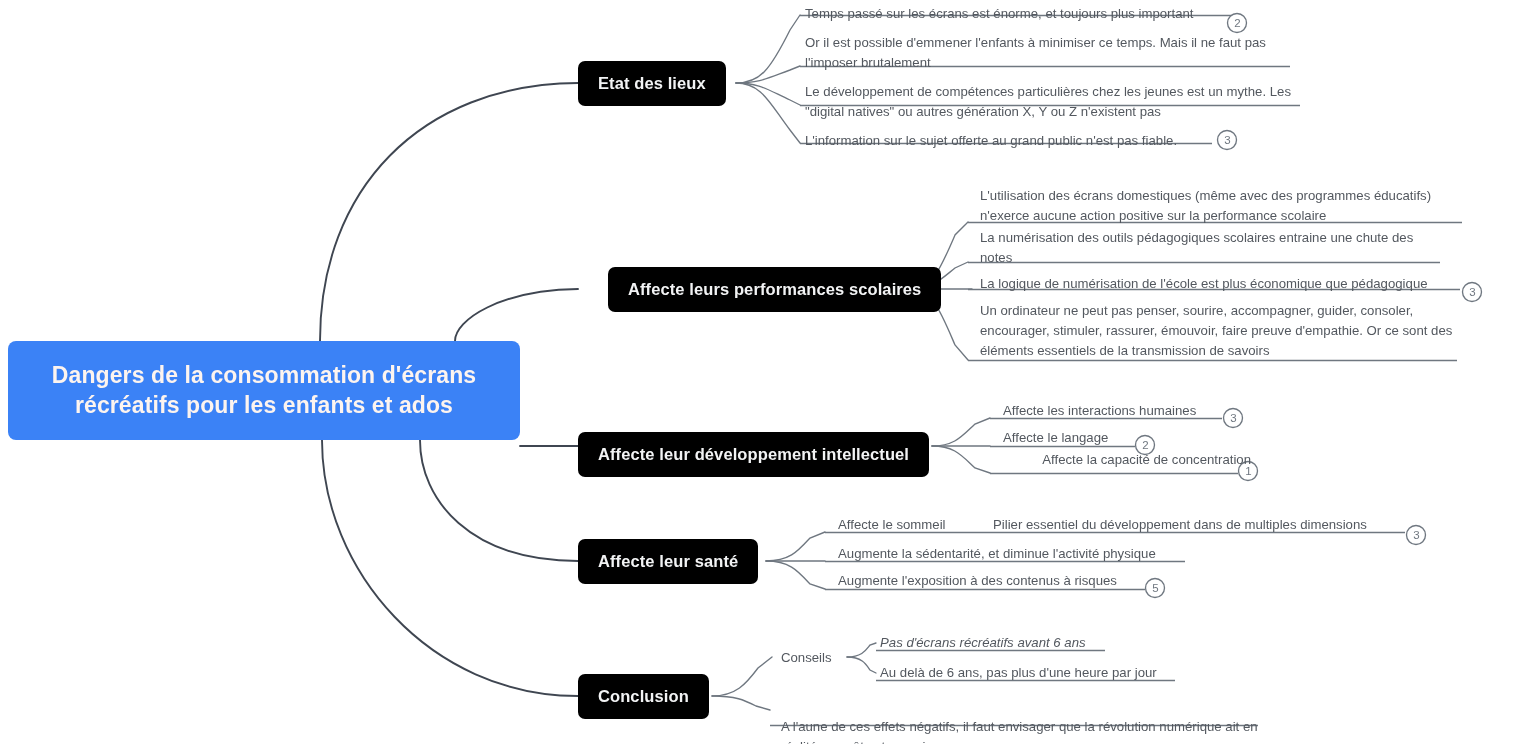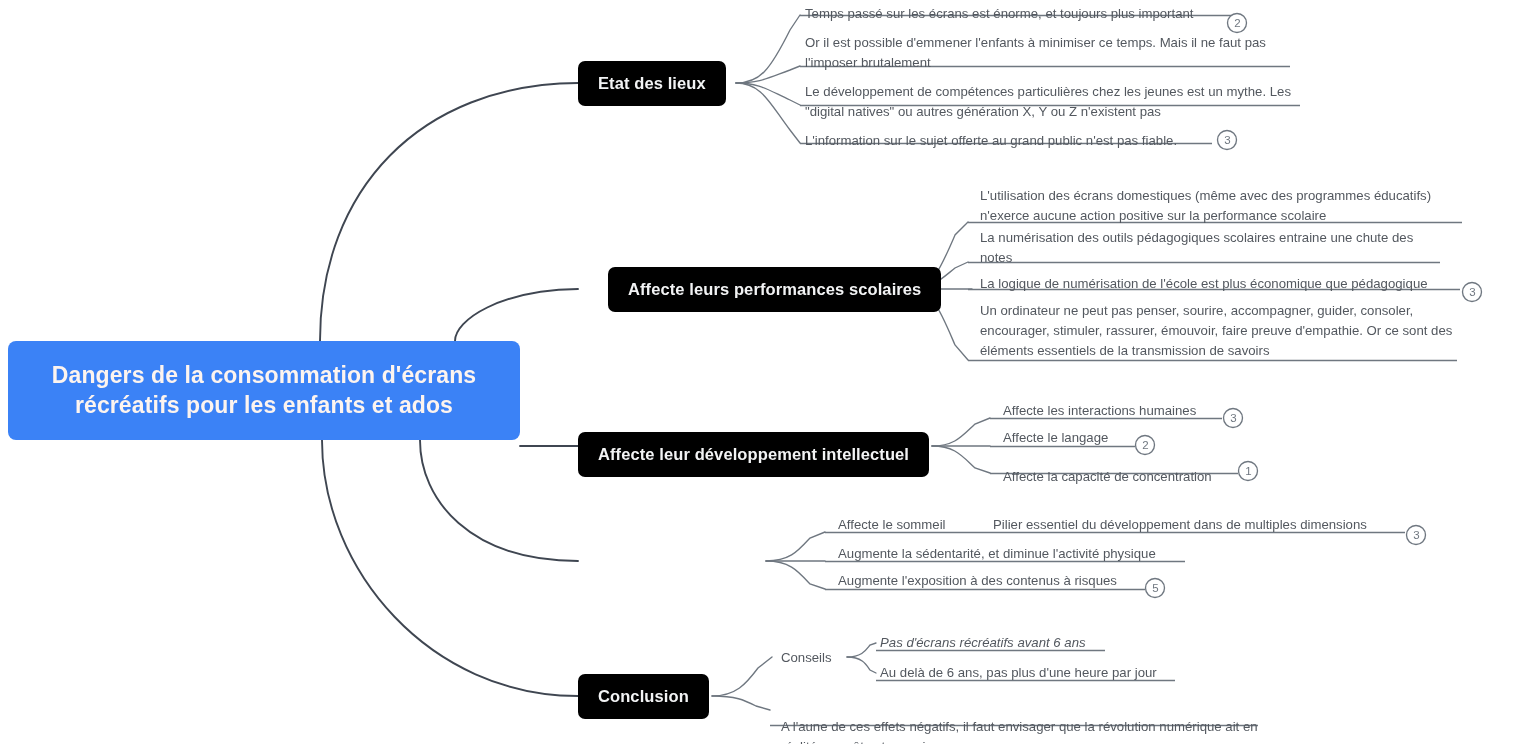--- a/index.html
+++ b/index.html
@@ -179,20 +179,23 @@
   </div>
 
   <div class="branch-node" style="left:608px; top:267px;">
     <span class="branch-text">Affecte leurs performances scolaires</span>
   </div>
 
   <div class="branch-node" style="left:578px; top:424px;margin-top:8px;">
     <span class="branch-text">Affecte leur développement intellectuel</span>
   </div>
 
+  <div class="branch-node" style="left:578px; top:539px;">
+    <span class="branch-text">Affecte leur santé</span>
+  </div>
 
   <div class="branch-node" style="left:578px; top:674px;">
     <span class="branch-text">Conclusion</span>
   </div>
 
   <div class="leaf" style="left:805px; top:4px; width:420px;">Temps passé sur les écrans est énorme, et toujours plus important</div>
   <div class="badge-num" style="left:1228px; top:14px;">2</div>
 
   <div class="leaf" style="left:805px; top:33px; width:468px;">Or il est possible d'emmener l'enfants à minimiser ce temps. Mais il ne faut pas l'imposer brutalement</div>
 
@@ -209,21 +212,21 @@
   <div class="badge-num" style="left:1463px; top:283px;">3</div>
 
   <div class="leaf" style="left:980px; top:301px; width:474px;">Un ordinateur ne peut pas penser, sourire, accompagner, guider, consoler, encourager, stimuler, rassurer, émouvoir, faire preuve d'empathie. Or ce sont des éléments essentiels de la transmission de savoirs</div>
 
   <div class="leaf" style="left:1003px; top:401px; width:230px;">Affecte les interactions humaines</div>
   <div class="badge-num" style="left:1224px; top:409px;">3</div>
 
   <div class="leaf" style="left:1003px; top:428px; width:180px;">Affecte le langage</div>
   <div class="badge-num" style="left:1136px; top:436px;">2</div>
 
-  <div class="leaf" style="left:1003px; top:467px; width:248px;">Affecte la capacité de concentration</div>
+  <div class="leaf" style="left:1003px; top:450px; width:248px;text-align:right;">Affecte la capacité de concentration</div>
   <div class="badge-num" style="left:1239px; top:462px;">1</div>
 
   <div class="leaf" style="left:838px; top:515px; width:160px;">Affecte le sommeil</div>
   <div class="leaf" style="left:993px; top:515px; width:400px;">Pilier essentiel du développement dans de multiples dimensions</div>
   <div class="badge-num" style="left:1407px; top:526px;">3</div>
 
   <div class="leaf" style="left:838px; top:544px; width:360px;">Augmente la sédentarité, et diminue l'activité physique</div>
 
   <div class="leaf" style="left:838px; top:571px; width:320px;">Augmente l'exposition à des contenus à risques</div>
   <div class="badge-num" style="left:1146px; top:579px;">5</div>

